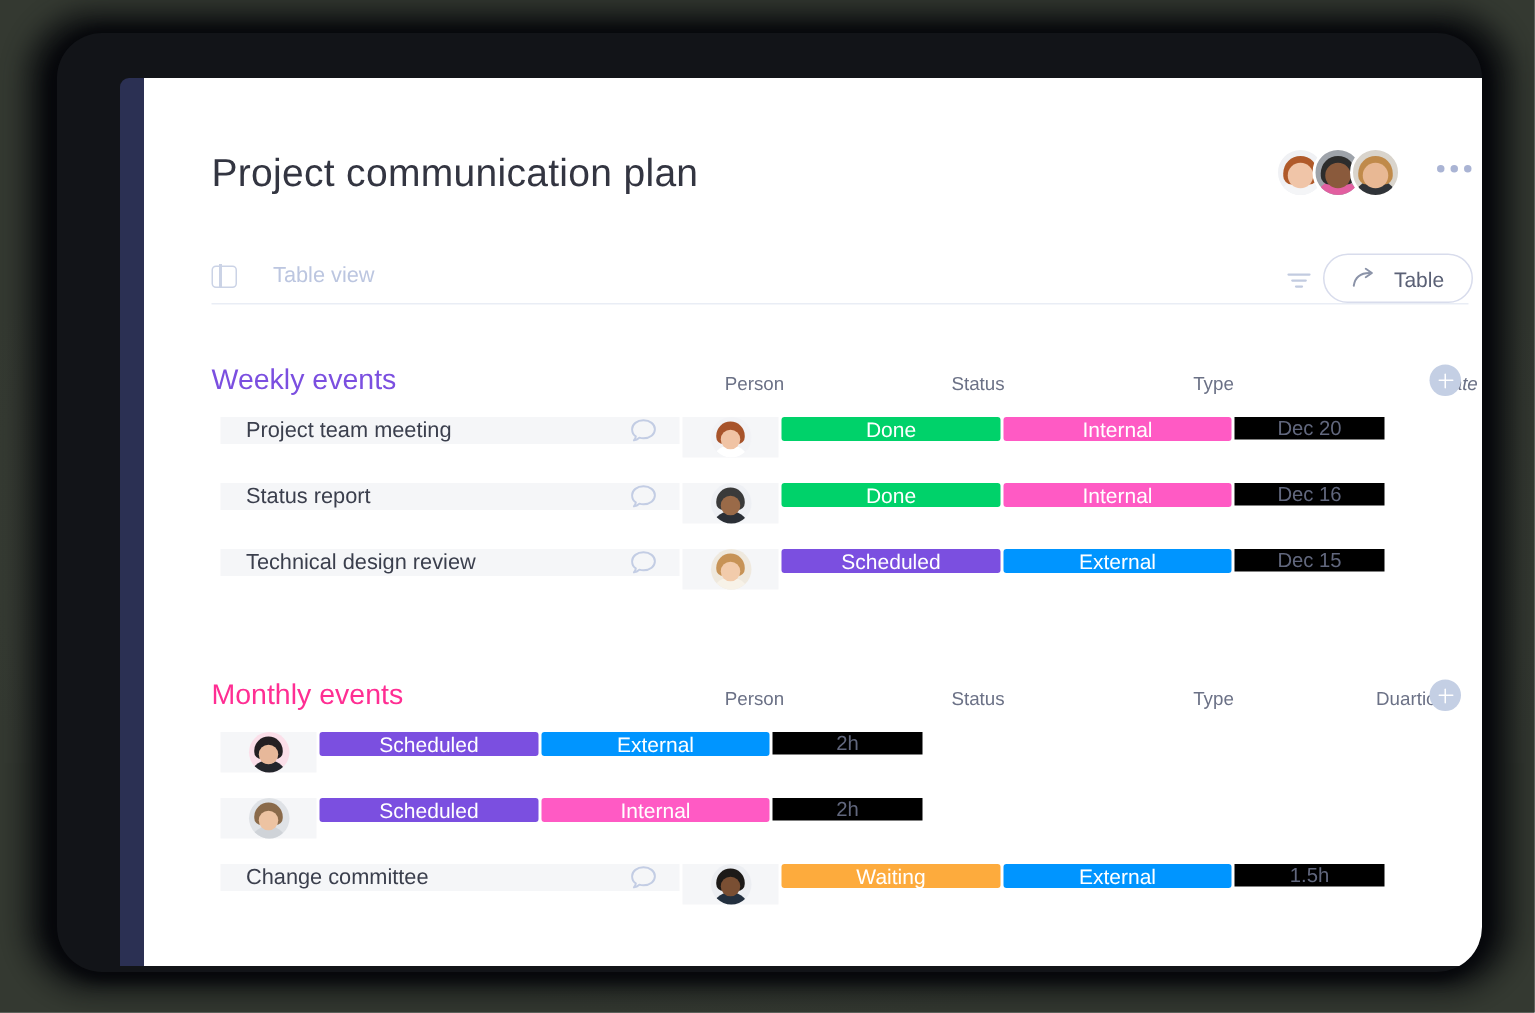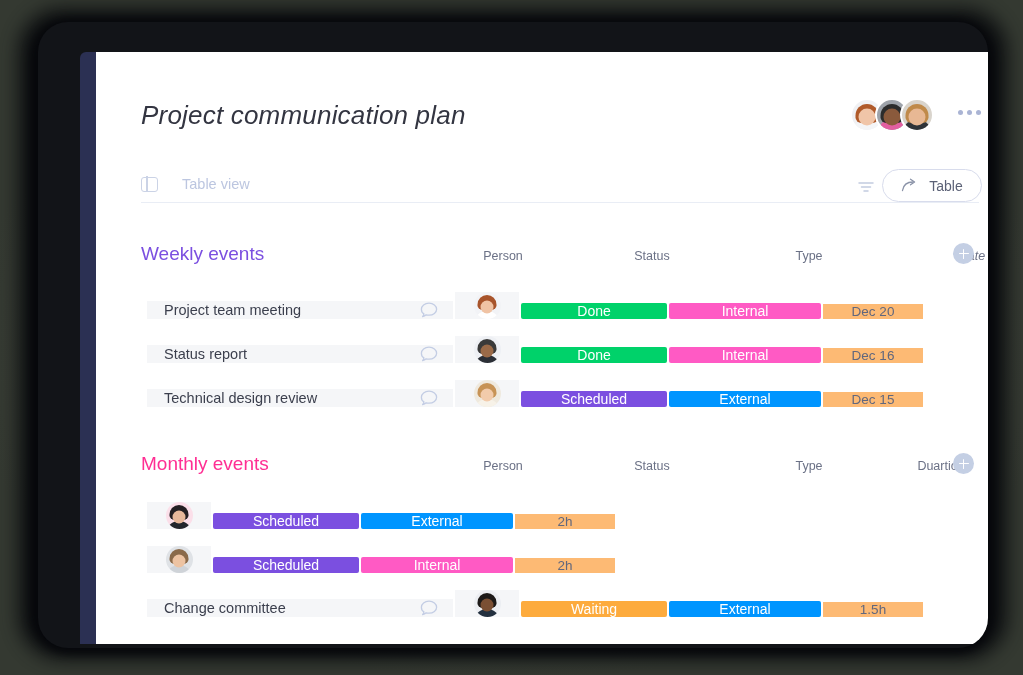--- a/index.html
+++ b/index.html
@@ -79,21 +79,20 @@
 
   
   .page-title {
     position: absolute;
     left: 45px;
     top: 48px;
     font-size: 26px;
     font-weight: 400;
     color: #333541;
     letter-spacing: .2px;
-    font-style: italic;
   }
 
   .avatars {
     position: absolute;
     right: 92px;
     top: 46px;
     display: flex;
   }
   .avatar {
     width: 34px;
@@ -258,21 +257,21 @@
   .add-col::before { left: 5.5px; top: 9.7px; width: 10px; height: 1.6px; }
   .add-col::after  { top: 5.5px; left: 9.7px; height: 10px; width: 1.6px; }
 
   .rows { position: absolute; top: 35px; left: 0; width: 840px; }
 
   .row {
     position: relative;
     height: 41px;
     margin-bottom: 3px;
     display: flex;
-    align-items: flex-end;
+    align-items: flex-start;
   }
   .row-accent {
     width: 4px;
     border-radius: 3px;
     flex: 0 0 4px;
   }
   .cell-name {
     flex: 0 0 306px;
     background: #f5f6f8;
     margin-left: 2px;
@@ -297,21 +296,21 @@
     display: flex;
     align-items: center;
     justify-content: center;
     color: #ffffff;
     font-size: 14px;
     border-radius: 2px;
   }
   .cell-type { flex: 0 0 152px; }
   .cell-date {
     flex: 0 0 100px;
-    background: #fdba74;
+    background: #000000;
     margin-left: 2px;
     display: flex;
     align-items: center;
     justify-content: center;
     font-size: 13.5px;
     color: #61677d;
   }
   .cell-blank {
     flex: 0 0 57px;
     background: #f5f6f8;

